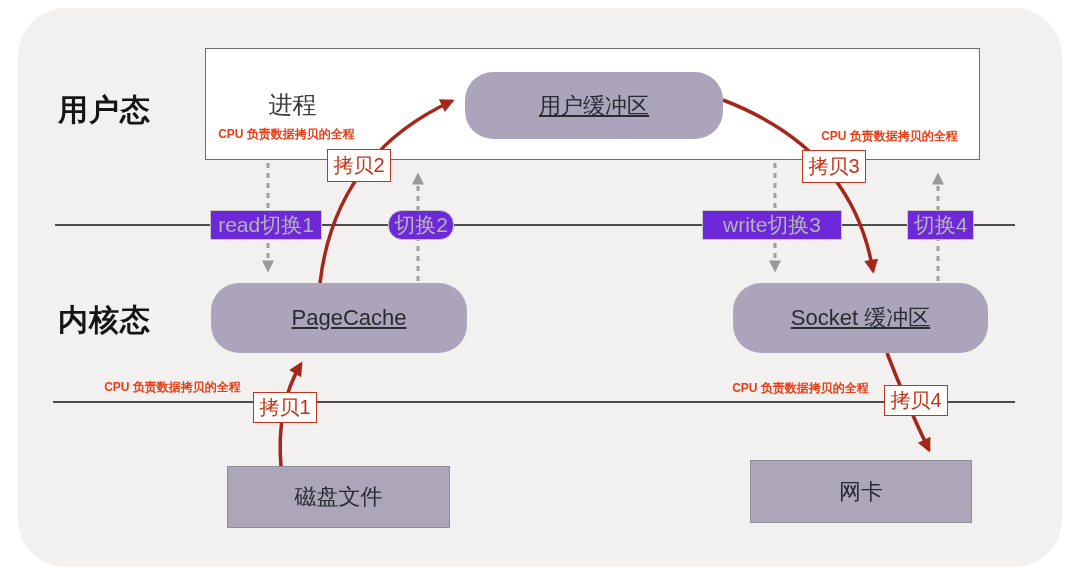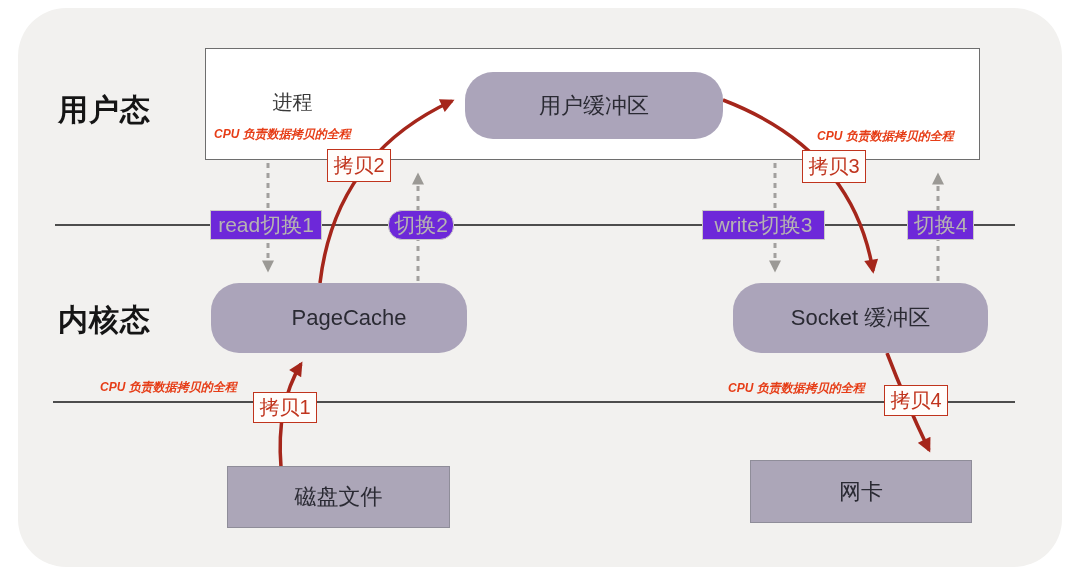--- a/index.html
+++ b/index.html
@@ -29,27 +29,27 @@
     position: absolute;
     font-size: 30px; font-weight: bold; color: #151515;
     letter-spacing: 1px;
   }
   .zone-user   { left: 58px; top: 90px; }
   .zone-kernel { left: 58px; top: 300px; }
 
   .process-label {
     position: absolute; left: 245px; top: 89px; width: 95px;
     text-align: center;
-    font-size: 20px; color: #3a3a3a;
+    font-size: 24px; color: #3a3a3a;
   }
 
   .cpu-note {
     position: absolute;
     font-size: 12px; font-weight: bold; color: #e63d17;
-    white-space: nowrap;  font-style: italic;
+    white-space: nowrap; text-align: center;
   }
   .cpu-note-1 { left: 214px; top: 126px; width: 145px; }
   .cpu-note-2 { left: 817px; top: 128px; width: 145px; }
   .cpu-note-3 { left: 100px; top: 379px; width: 145px; }
   .cpu-note-4 { left: 728px; top: 380px; width: 145px; }
 
   .divider {
     position: absolute; height: 0;
     border-top: 2px solid #4d4d4d;
   }
@@ -61,40 +61,40 @@
     width: 1080px; height: 574px;
     pointer-events: none;
   }
 
   .node {
     position: absolute;
     display: flex; align-items: center; justify-content: center;
     font-size: 22px; color: #2a2a33;
     background: #aba4ba;
   }
-  .node-rounded { border-radius: 28px; }
+  .node-rounded { border-radius: 28px; text-decoration: underline; }
   .node-rect { border: 1px solid #8f8d99; background: #aca6b8; }
 
   .node-user-buffer   { left: 465px; top: 72px;  width: 258px; height: 67px; }
   .node-page-cache    { left: 211px; top: 283px; width: 256px; height: 70px; padding-left: 20px; }
   .node-socket-buffer { left: 733px; top: 283px; width: 255px; height: 70px; }
   .node-disk-file     { left: 227px; top: 466px; width: 223px; height: 62px; }
   .node-nic           { left: 750px; top: 460px; width: 222px; height: 63px; }
 
   .switch-label {
     position: absolute; top: 210px; height: 30px;
     display: flex; align-items: center; justify-content: center;
     font-size: 21px; color: #b6b4b1;
     background: #6d28d9;
     border: 1px solid #cbc9c6;
     white-space: nowrap;
   }
   .switch-1 { left: 210px; width: 112px; }
   .switch-2 { left: 388px; width: 66px; border-radius: 14px; }
-  .switch-3 { left: 702px; width: 123px; }
+  .switch-3 { left: 702px; width: 140px; }
   .switch-4 { left: 907px; width: 67px; }
 
   .copy-label {
     position: absolute;
     display: flex; align-items: center; justify-content: center;
     font-size: 20px; color: #c0341d;
     background: #fffdfb;
     border: 1px solid #c0341d;
     white-space: nowrap;
   }

